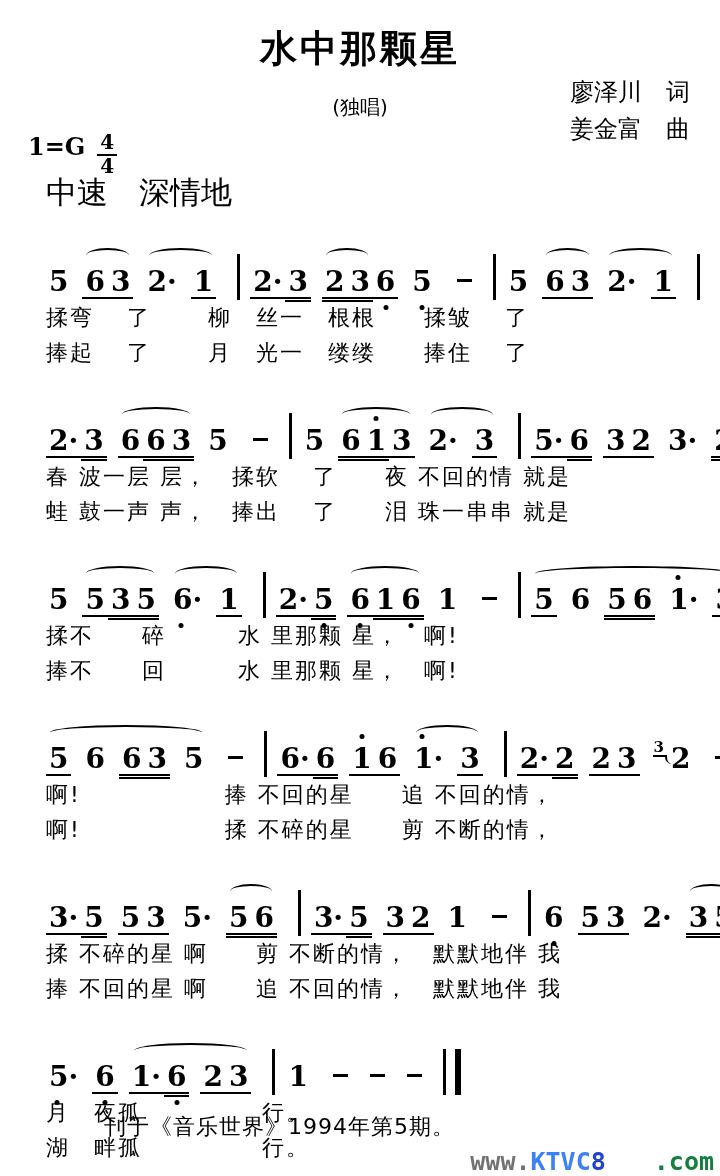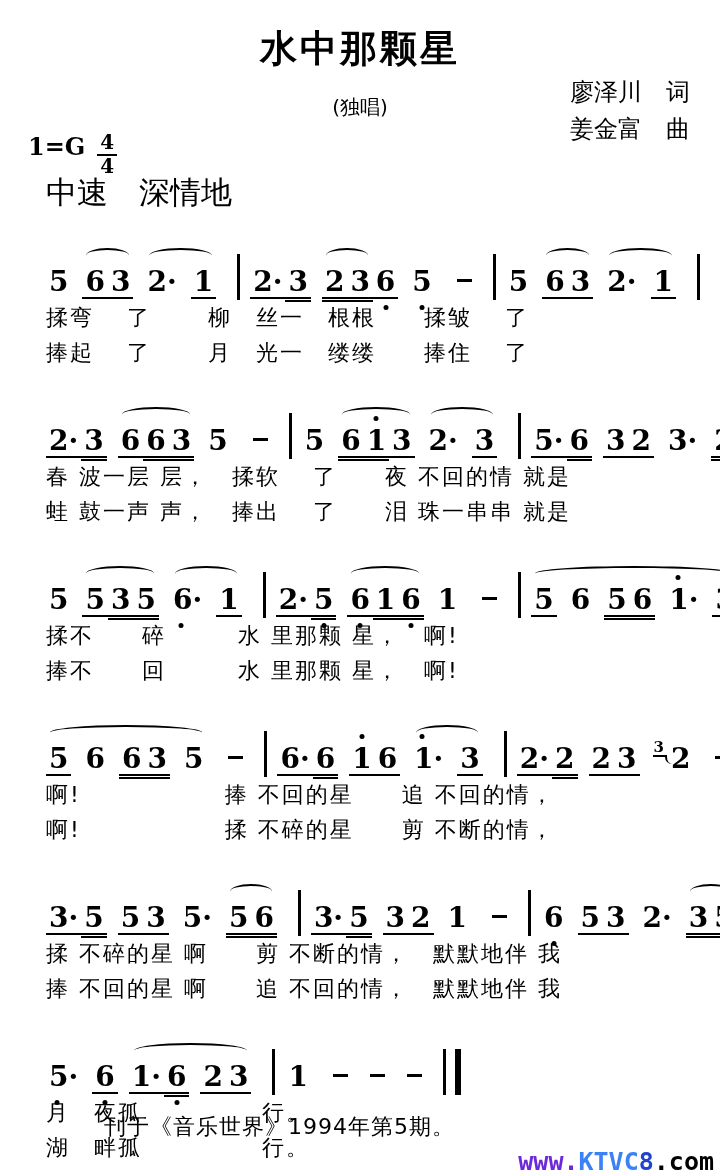--- a/index.html
+++ b/index.html
@@ -98,15 +98,15 @@
     <div class="mline">
       <div class="notes"><span class="n ad">5·<i class="od"></i></span><span class="n u1">6<i class="od"></i></span><span class="n u1 j ad">1·</span><span class="n u2">6<i class="od"></i></span><span class="n u1 j">2</span><span class="n u1">3</span><span class="bar"></span><span class="n">1</span><span class="dash"></span><span class="dash"></span><span class="dash"></span><span class="endbar"></span><i class="arc" style="left: 88.25px; width: 113px; top: 24px;"></i></div>
       <div class="lyr">月　夜孤　　　　　行。</div>
       <div class="lyr">湖　畔孤　　　　　行。</div>
     </div>
   </div>
 
 <div class="footer">
   <div class="pub">刊于《音乐世界》1994年第5期。</div>
   <div class="wm">
-    <span id="wm1" style="color: #6d28d9;">www.</span><span id="wm2" style="color: #3b82f6;">KTVC</span><span id="wm3" style="color: rgb(34, 68, 204);">8</span><span id="wm4" style="color: #000000;">.com</span>
+    <span id="wm1" style="color: #737373;">www.</span><span id="wm2" style="color: #3b82f6;">KTVC</span><span id="wm3" style="color: rgb(34, 68, 204);">8</span><span id="wm4" style="color: #15803d; margin-left: 48px;">.com</span>
   </div>
 </div>
 
 </body></html>

